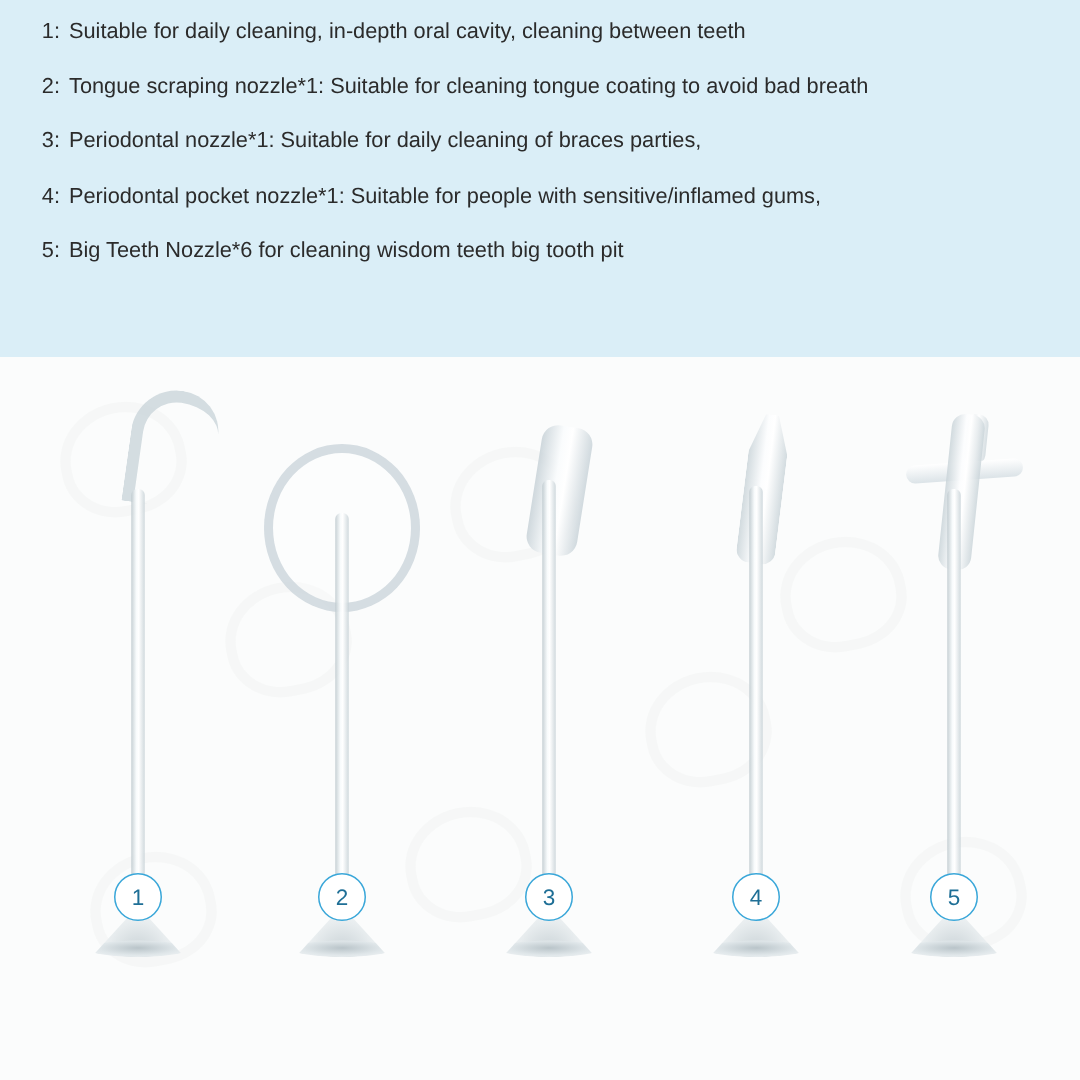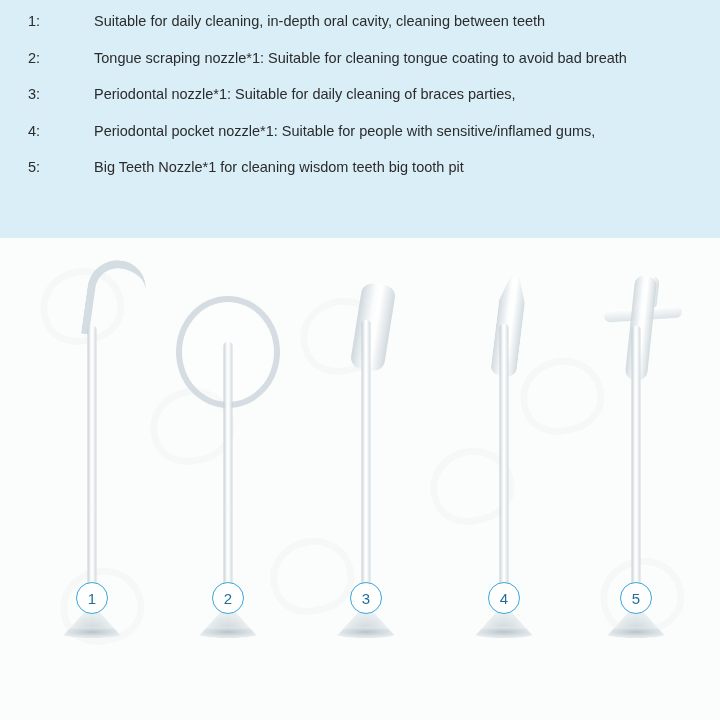--- a/index.html
+++ b/index.html
@@ -45,21 +45,20 @@
     padding-right: 6px;
     color: #2b2b2b;
     white-space: nowrap;
   }
   .info-text {
     flex: 1 1 auto;
     color: #2b2b2b;
   }
   .info-text .cont {
     display: block;
-    margin-left: 48px;
   }
 
   
   .photo-area {
     position: absolute;
     left: 0;
     top: 238px;
     width: 720px;
     height: 482px;
     background: #fbfcfc;
@@ -247,21 +246,21 @@
     <div class="info-line">
       <span class="info-num">4:</span>
       <span class="info-text">
         <span class="cont">Periodontal pocket nozzle*1: Suitable for people with sensitive/inflamed gums,</span>
       </span>
     </div>
 
     <div class="info-line">
       <span class="info-num">5:</span>
       <span class="info-text">
-        <span class="cont">Big Teeth Nozzle*1 for cleaning wisdom teeth big tooth pit</span>
+        <span class="cont">Big Teeth Nozzle*6 for cleaning wisdom teeth big tooth pit</span>
       </span>
     </div>
 
   </div>
 
   <div class="photo-area">
 
     <div class="watermark" style="left:40px; top:30px;">
         <div class="wm-shape"></div>
       </div>

